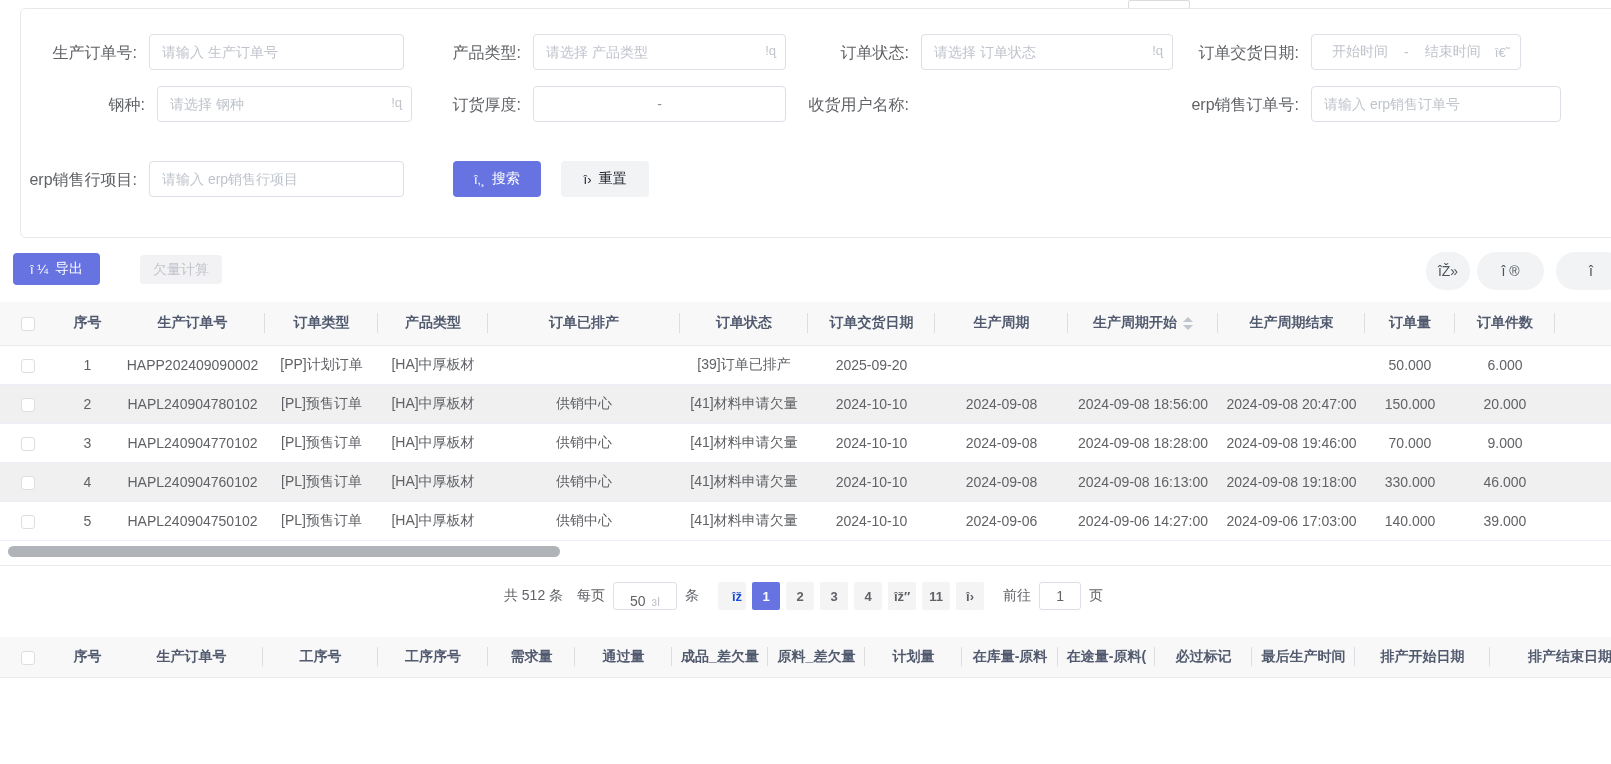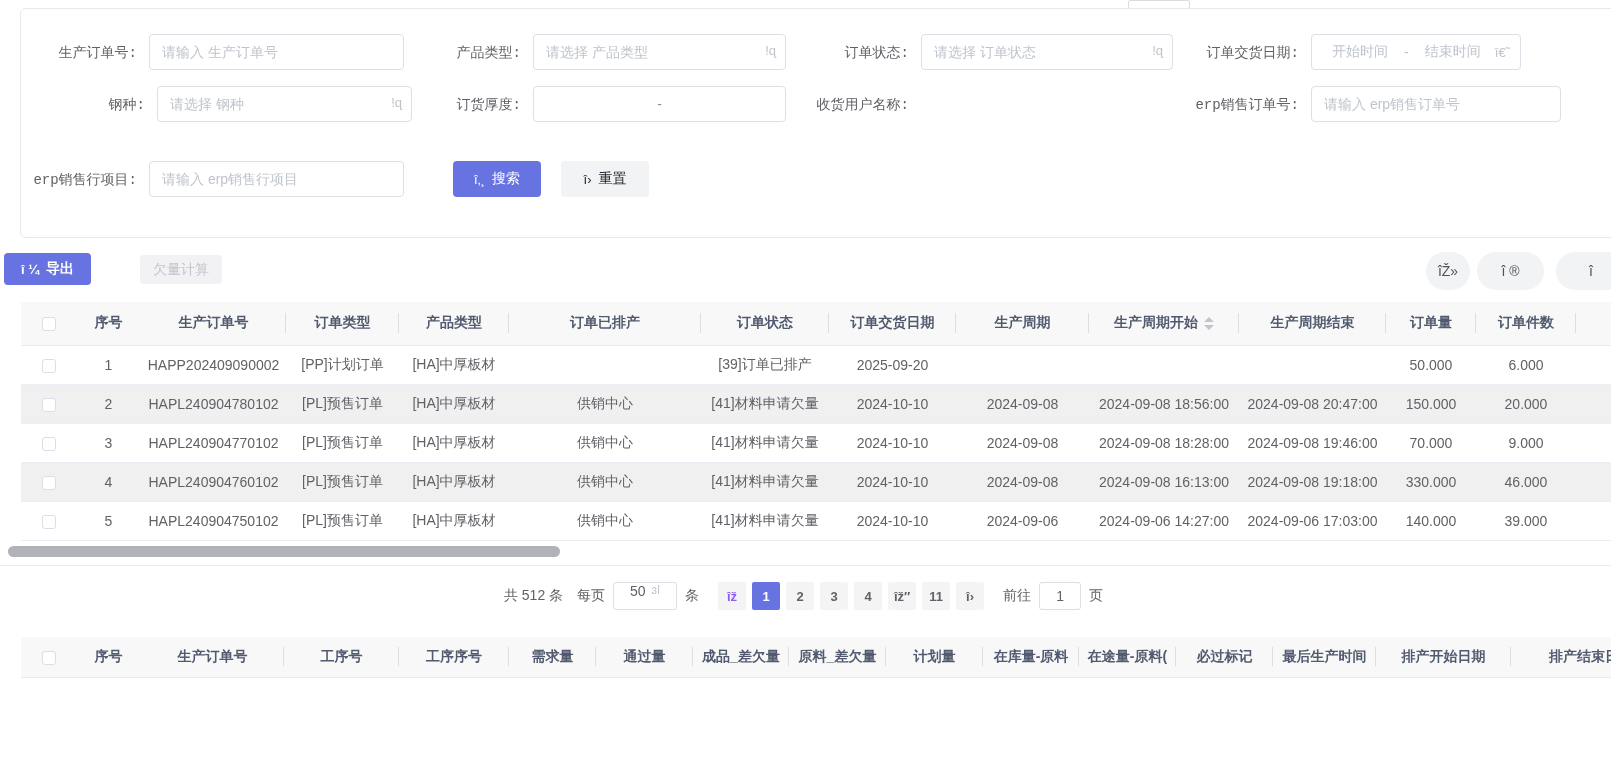--- a/index.html
+++ b/index.html
@@ -6,50 +6,50 @@
   html,body { background:#fff; }
   body { font-family:"Liberation Sans","DejaVu Sans",sans-serif; }
   .page { position:relative; width:1611px; height:764px; overflow:hidden; background:#fff; }
 
   
   .artifact { position:absolute; left:1128px; top:0; width:62px; height:9px; border:1px solid #dcdcdc; border-radius:2px; background:#fff; }
 
   
   .filter-card { position:absolute; left:20px; top:8px; width:1600px; height:230px; border:1px solid #e6e8eb; border-radius:6px; background:#fff; }
   .field { position:absolute; display:flex; }
-  .flabel { display:block; text-align:right; padding:4px 12px 0 0; line-height:30px; font-size:14px; color:#606266;font-family:Liberation Mono, monospace; }
+  .flabel { display:block; text-align:right; padding:4px 12px 0 0; line-height:30px; font-size:16px; color:#606266; }
   .control { position:relative; height:36px; }
   .tinput { width:100%; height:36px; border:1px solid #dcdfe6; border-radius:4px; padding:0 12px; font-size:14px; color:#606266; background:#fff; font-family:inherit; outline:none; }
   .tinput::placeholder { color:#bfc4cc; }
   .sel .tinput { padding-right:20px; }
   .caret { position:absolute; right:10px; top:0; line-height:34px; color:#bfc4cc; font-size:13px; }
   .rangebox { display:flex; align-items:center; height:36px; border:1px solid #dcdfe6; border-radius:4px; padding:0 10px; font-size:14px; color:#bfc4cc; background:#fff; }
   .rangebox .ds { flex:1; text-align:center; }
   .rangebox .rsep { margin:0 6px; color:#bfc4cc; }
   .rangebox .cal { color:#bfc4cc; font-size:13px; margin-left:4px; }
   .rangebox.center { justify-content:center; color:#8a8f99; }
 
   .btn { display:inline-flex; align-items:center; justify-content:center; border:none; border-radius:4px; font-size:14px; cursor:pointer; font-family:inherit; white-space:nowrap; }
   .bicon { margin-right:7px; font-size:13px; }
   .primary { background:var(--accent,#6673e1); color:#fff; }
   .plain { background:#f2f3f5; color:#1d2129; }
   .disabledbtn { background:#f2f2f4; color:#c0c4cc; cursor:not-allowed; }
   .search-btn { position:absolute; left:432px; top:152px; width:88px; height:36px; }
   .reset-btn  { position:absolute; left:540px; top:152px; width:88px; height:36px; }
 
   
-  .export-btn { position:absolute; left:4px; top:253px; height:32px; padding:0 17px;font-weight:bold; }
+  .export-btn { position:absolute; left:13px; top:253px; height:32px; padding:0 17px; }
   .shortage-btn { position:absolute; left:140px; top:255px; height:29px; padding:0 13px; }
   .circle-btn { position:absolute; top:252px; height:38px; border-radius:19px; background:#f2f3f5; color:#4e5358; display:inline-flex; align-items:center; justify-content:center; font-size:14px; cursor:pointer; border:none; font-family:inherit; }
   .c1 { left:1426px; width:44px; }
   .c2 { left:1477px; width:67px; }
   .c3 { left:1556px; width:70px; }
 
   
-  .twrap { position:absolute; left:0; width:1611px; overflow:hidden;padding-left:21px; }
+  .twrap { position:absolute; left:0; width:1611px; overflow:hidden; }
   #t1wrap { top:302px; height:242px; }
   #t2wrap { top:637px; height:42px; }
   table { border-collapse:collapse; table-layout:fixed; }
   #orders-table { width:1700px; }
   #process-table { width:1650px; }
   th { height:43px; background:#f8f8f9; font-weight:700; color:#515a6e; font-size:14px; position:relative; white-space:nowrap; overflow:hidden; border-bottom:1px solid #e8eaec; text-align:center; padding:0 4px; }
   #process-table th { height:40px; }
   th.sep:after { content:""; position:absolute; right:0; top:26%; height:48%; width:1px; background:#dcdee2; }
   td { height:39px; text-align:center; font-size:14px; color:#606266; border-bottom:1px solid #ebeef5; white-space:nowrap; overflow:hidden; padding:0 4px; background:#fff; }
   tr.stripe td { background:#f0f0f1; }
@@ -62,26 +62,26 @@
   .table-bottom-line { position:absolute; top:565px; left:0; width:1611px; border-top:1px solid #e8eaec; }
 
   
   .hscroll { position:absolute; top:546px; left:0; width:1611px; height:12px; }
   .hthumb { position:absolute; left:8px; top:0; width:552px; height:11px; border-radius:6px; background:#b0b3b8; cursor:pointer; }
 
   
   .pagination { position:absolute; top:580px; left:0; width:1611px; height:32px; display:flex; justify-content:center; align-items:center; font-size:14px; color:#606266; }
   .pg-total { margin-right:10px; }
   .pg-text { margin:0 4px; }
-  .pg-select { display:inline-flex; align-items:flex-start; justify-content:center; width:64px; height:28px; border:1px solid #dcdfe6; border-radius:3px; margin:0 4px; cursor:pointer; background:#fff; }
+  .pg-select { display:inline-flex; align-items:flex-end; justify-content:center; width:64px; height:28px; border:1px solid #dcdfe6; border-radius:3px; margin:0 4px; cursor:pointer; background:#fff; }
   .pg-caret { margin-left:6px; color:#bfc4cc; font-size:12px; }
   .pager-pages { display:inline-flex; align-items:center; margin:0 12px; }
   .pbtn { min-width:28px; height:28px; border:none; border-radius:2px; background:#f4f4f5; color:#606266; font-size:13px; font-weight:700; cursor:pointer; margin:0 3px; font-family:inherit; padding:0 4px; }
   .pbtn.active { background:var(--accent,#6673e1); color:#fff; }
-  .pbtn.disabled-p { color:#8b5cf6; cursor:not-allowed; }
+  .pbtn.disabled-p { color:#1d4ed8; cursor:not-allowed;text-align:right; }
   .pg-goto { width:42px; height:28px; border:1px solid #dcdfe6; border-radius:3px; text-align:center; font-size:14px; color:#606266; margin:0 4px; outline:none; font-family:inherit; }
 </style>
 </head>
 <body>
 
 <div class="page">
 
   <div class="artifact"></div>
 
   <div class="filter-card">

